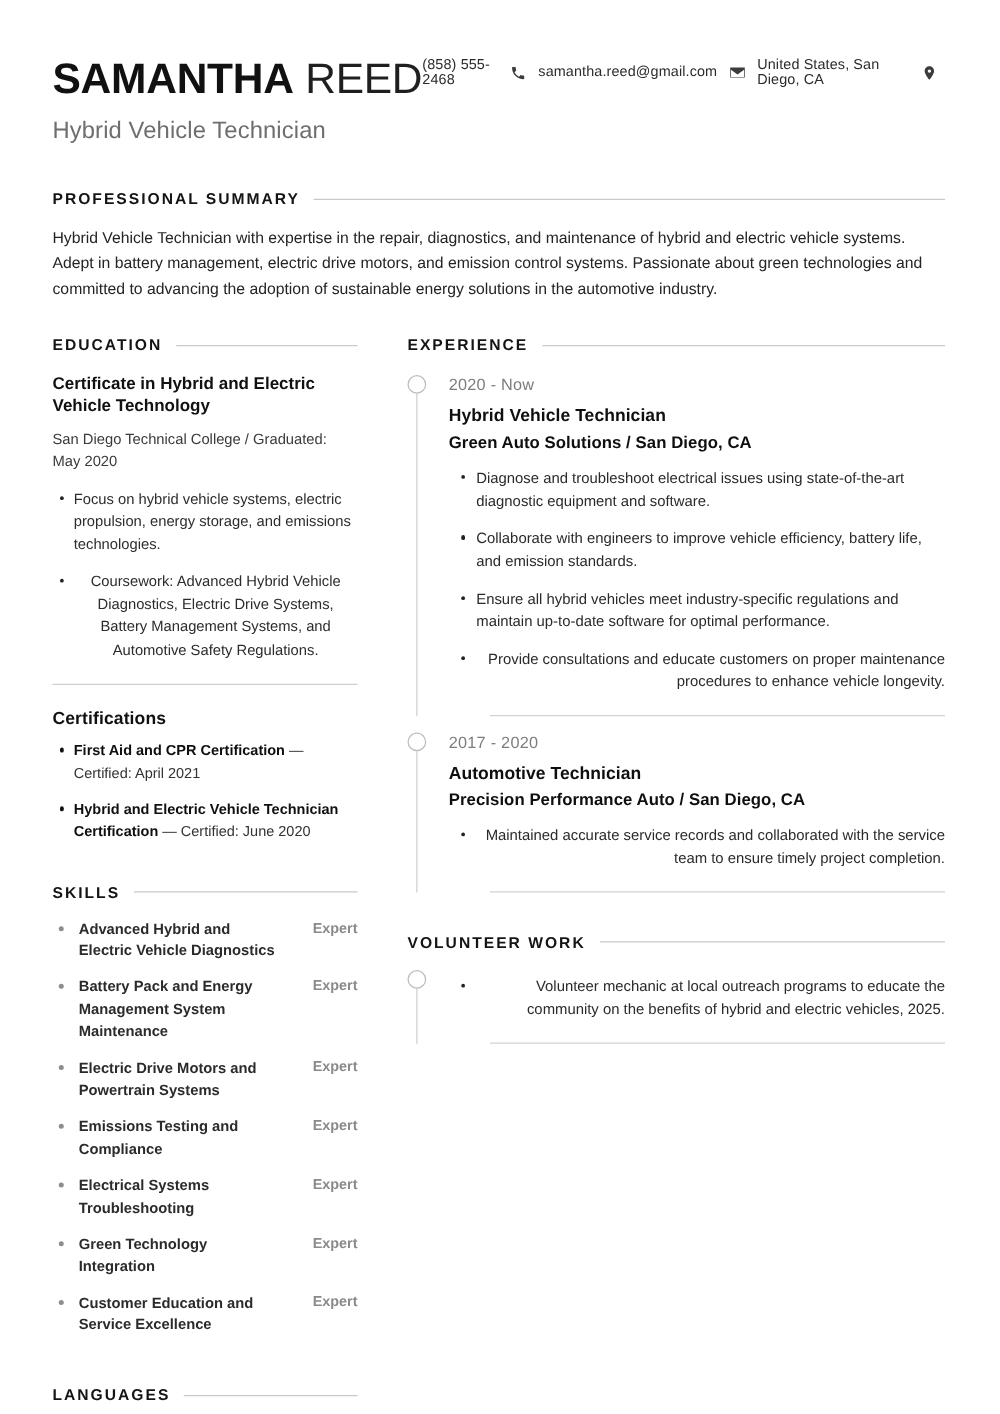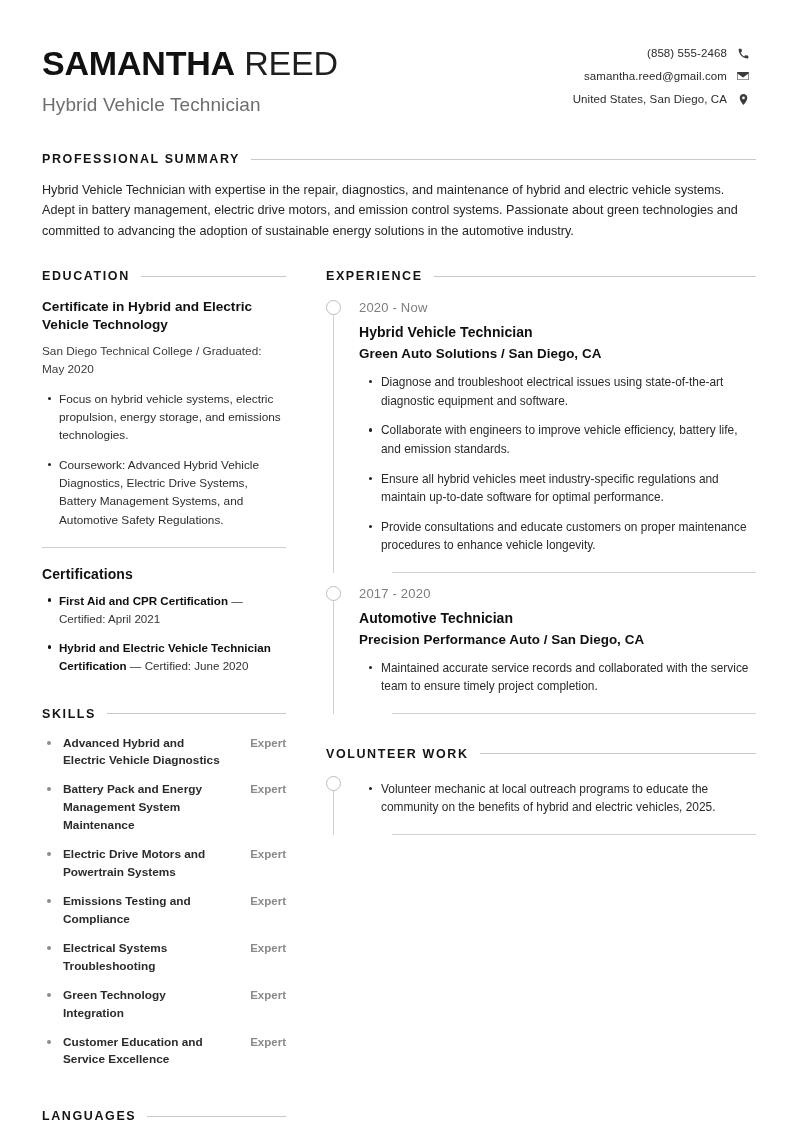--- a/index.html
+++ b/index.html
@@ -40,21 +40,21 @@
   .job-title {
     margin-top: 11px;
     font-size: 19px;
     font-weight: 400;
     color: #6e6e6e;
     letter-spacing: 0.1px;
   }
 
   .contact-block {
     display: flex;
-    flex-direction: column;
+    flex-direction: row;
     gap: 9px;
     padding-top: 4px;
   }
   .contact-row {
     display: flex;
     align-items: center;
     justify-content: flex-end;
     gap: 9px;
     font-size: 11.5px;
     color: #2b2b2b;
@@ -132,21 +132,21 @@
     padding-left: 17px;
     list-style: none;
   }
   ul.plain-list > li {
     position: relative;
     font-size: 11.8px;
     line-height: 1.56;
     color: #2c2c2c;
     margin-bottom: 11px;
   }
-  ul.plain-list > li:last-child { margin-bottom: 0; }
+  ul.plain-list > li:last-child { margin-bottom: 0; text-align: center; }
   ul.plain-list > li::before {
     content: "";
     position: absolute;
     left: -11px;
     top: 7px;
     width: 3px;
     height: 3px;
     border-radius: 50%;
     background: #222;
   }
@@ -306,21 +306,21 @@
     padding-left: 22px;
     list-style: none;
   }
   ul.tl-bullets > li {
     position: relative;
     font-size: 11.9px;
     line-height: 1.56;
     color: #2a2a2a;
     margin-bottom: 11px;
   }
-  ul.tl-bullets > li:last-child { margin-bottom: 0; }
+  ul.tl-bullets > li:last-child { margin-bottom: 0; text-align: right; }
   ul.tl-bullets > li::before {
     content: "";
     position: absolute;
     left: -12px;
     top: 7px;
     width: 3.2px;
     height: 3.2px;
     border-radius: 50%;
     background: #222;
   }

